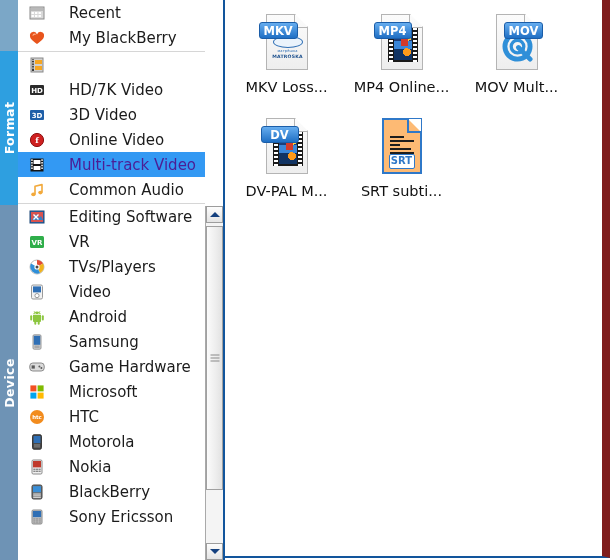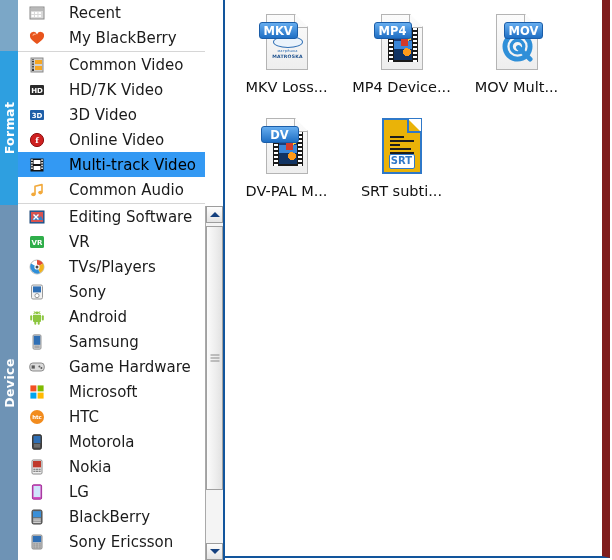--- a/index.html
+++ b/index.html
@@ -85,21 +85,21 @@
     align-items: center;
     height: 25px;
     padding-left: 11px;
     box-sizing: border-box;
     cursor: default;
     white-space: nowrap;
   }
   .sb-item.selected {
     background: #3399f3;
   }
-  .sb-item.selected .sb-label { color: #000000; }
+  .sb-item.selected .sb-label { color: #4c1d95; }
   .sb-ico {
     width: 16px;
     height: 16px;
     margin-right: 24px;
     flex: 0 0 16px;
     position: relative;
   }
   .sb-label {
     font-size: 15px;
     color: #1b1b1b;
@@ -314,21 +314,21 @@
     font-family:"DejaVu Sans",sans-serif; letter-spacing:.2px;
   }
 
   
   .qt {
     position:absolute; left:13px; top:20px; width:31px; height:31px; z-index:2;
   }
 
   
   .sheet.srt {
-    background:#eab308;
+    background:#fdba74;
     border:2px solid #2f78c8;
     left: 8px; top: 2px; width: 40px; height: 56px;
   }
   .sheet.srt .fold { border-top-color:#ffffff; border-left-width:13px; border-top-width:13px; }
   .sheet.srt .foldline2 {
     position:absolute; right:-2px; top:-2px; width:15px; height:15px;
     border-left:2px solid #2f78c8; border-bottom:2px solid #2f78c8;
     box-sizing:border-box;
   }
   .srt-lines { position:absolute; left:6px; top:16px; right:6px; }
@@ -398,21 +398,20 @@
             <g fill="#ffffff">
                 <rect x="3.4" y="2.6" width="1.2" height="1.4"></rect>
                 <rect x="3.4" y="5.2" width="1.2" height="1.4"></rect>
                 <rect x="3.4" y="7.8" width="1.2" height="1.4"></rect>
                 <rect x="3.4" y="10.4" width="1.2" height="1.4"></rect>
               </g>
             <rect x="6" y="3" width="7" height="4" fill="#f5a623"></rect>
             <rect x="6" y="9" width="7" height="4" fill="#f5a623"></rect>
           </svg>
         </span>
-        <span class="sb-label">Common Video</span>
       </div>
       <div class="sb-item">
         <span class="sb-ico">
           <svg class="ico-svg" viewBox="0 0 16 16">
             <rect x="1" y="3" width="14" height="10" rx="1" fill="#2b2b2b"></rect>
             <text x="8" y="11" font-family="DejaVu Sans, sans-serif" font-size="7" font-weight="bold" fill="#ffffff" text-anchor="middle">HD</text>
           </svg>
         </span>
         <span class="sb-label">HD/7K Video</span>
       </div>
@@ -508,21 +507,21 @@
       </div>
 
       <div class="sb-item">
         <span class="sb-ico">
           <svg class="ico-svg" viewBox="0 0 16 16">
             <rect x="2.5" y="1" width="11" height="14" rx="1.5" fill="#f2f2f2" stroke="#9a9a9a"></rect>
             <rect x="4" y="2.4" width="8" height="6" fill="#2f6fb5"></rect>
             <circle cx="8" cy="11.6" r="2.1" fill="#ffffff" stroke="#9a9a9a"></circle>
           </svg>
         </span>
-        <span class="sb-label">Sony</span>
+        <span class="sb-label">Video</span>
       </div>
 
       <div class="sb-item">
         <span class="sb-ico">
           <svg class="ico-svg" viewBox="0 0 16 16">
             <g fill="#8cc63f">
               <path d="M4 6h8v6a1 1 0 0 1-1 1H5a1 1 0 0 1-1-1z"></path>
               <path d="M4.2 5.2A3.9 3.9 0 0 1 8 2.4a3.9 3.9 0 0 1 3.8 2.8z"></path>
               <rect x="1.2" y="6.2" width="2" height="5.2" rx="1"></rect>
               <rect x="12.8" y="6.2" width="2" height="5.2" rx="1"></rect>
@@ -604,29 +603,20 @@
                 <rect x="9.5" y="9.6" width="2.2" height="1.4"></rect>
               <rect x="4.3" y="11.6" width="2.2" height="1.4"></rect>
                 <rect x="6.9" y="11.6" width="2.2" height="1.4"></rect>
                 <rect x="9.5" y="11.6" width="2.2" height="1.4"></rect>
             </g>
           </svg>
         </span>
         <span class="sb-label">Nokia</span>
       </div>
 
-      <div class="sb-item">
-        <span class="sb-ico">
-          <svg class="ico-svg" viewBox="0 0 16 16">
-            <rect x="3.4" y="0.8" width="9.2" height="14.4" rx="1.2" fill="#d34fc0" stroke="#a1329a"></rect>
-            <rect x="4.6" y="2" width="6.8" height="11" fill="#cfe4fb"></rect>
-          </svg>
-        </span>
-        <span class="sb-label">LG</span>
-      </div>
 
       <div class="sb-item">
         <span class="sb-ico">
           <svg class="ico-svg" viewBox="0 0 16 16">
             <rect x="3" y="1" width="10" height="14" rx="1.6" fill="#6f6f6f" stroke="#444444"></rect>
             <rect x="4" y="2.2" width="8" height="6" fill="#3a8fd8"></rect>
             <g fill="#d0d0d0">
               <rect x="4.2" y="9.4" width="7.6" height="1.3"></rect>
               <rect x="4.2" y="11.2" width="7.6" height="1.3"></rect>
               <rect x="4.2" y="13" width="7.6" height="1.1"></rect>
@@ -709,21 +699,21 @@
           </div>
           <div class="film">
             <div class="pic">
               <div class="redbar"></div>
             </div>
             <div class="holes l"></div>
             <div class="holes r"></div>
           </div>
           <div class="badge">MP4</div>
         </div>
-        <div class="fmt-label">MP4 Device...</div>
+        <div class="fmt-label">MP4 Online...</div>
       </div>
 
       <div class="fmt-cell">
         <div class="fmt-ico">
           <div class="sheet">
             <div class="fold"></div>
             <div class="foldline"></div>
           </div>
           <svg class="qt" viewBox="0 0 32 32">
             <circle cx="16" cy="15" r="13" fill="none" stroke="#2f8fd8" stroke-width="5"></circle>

